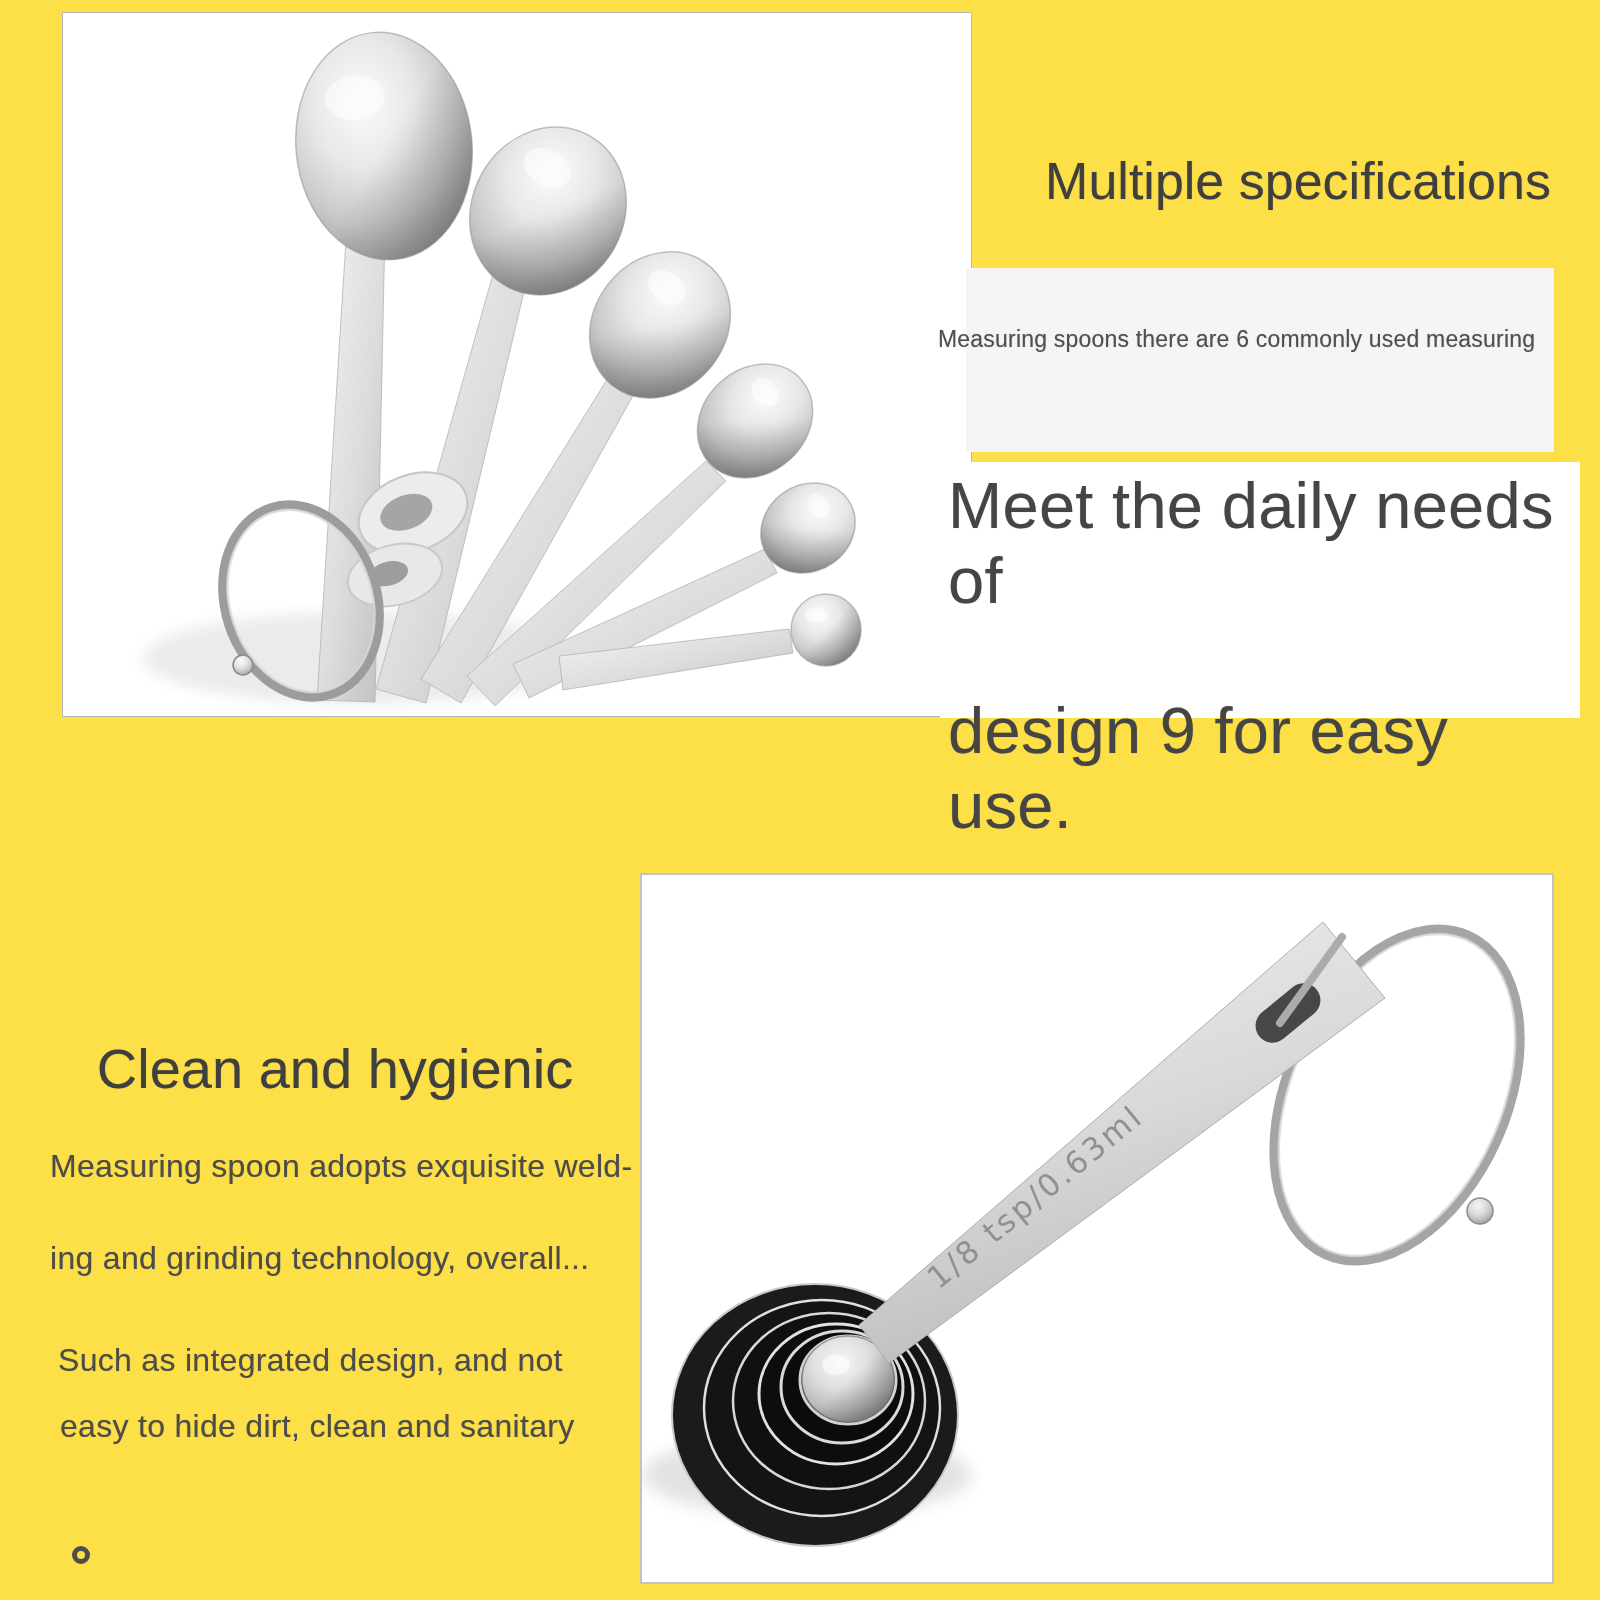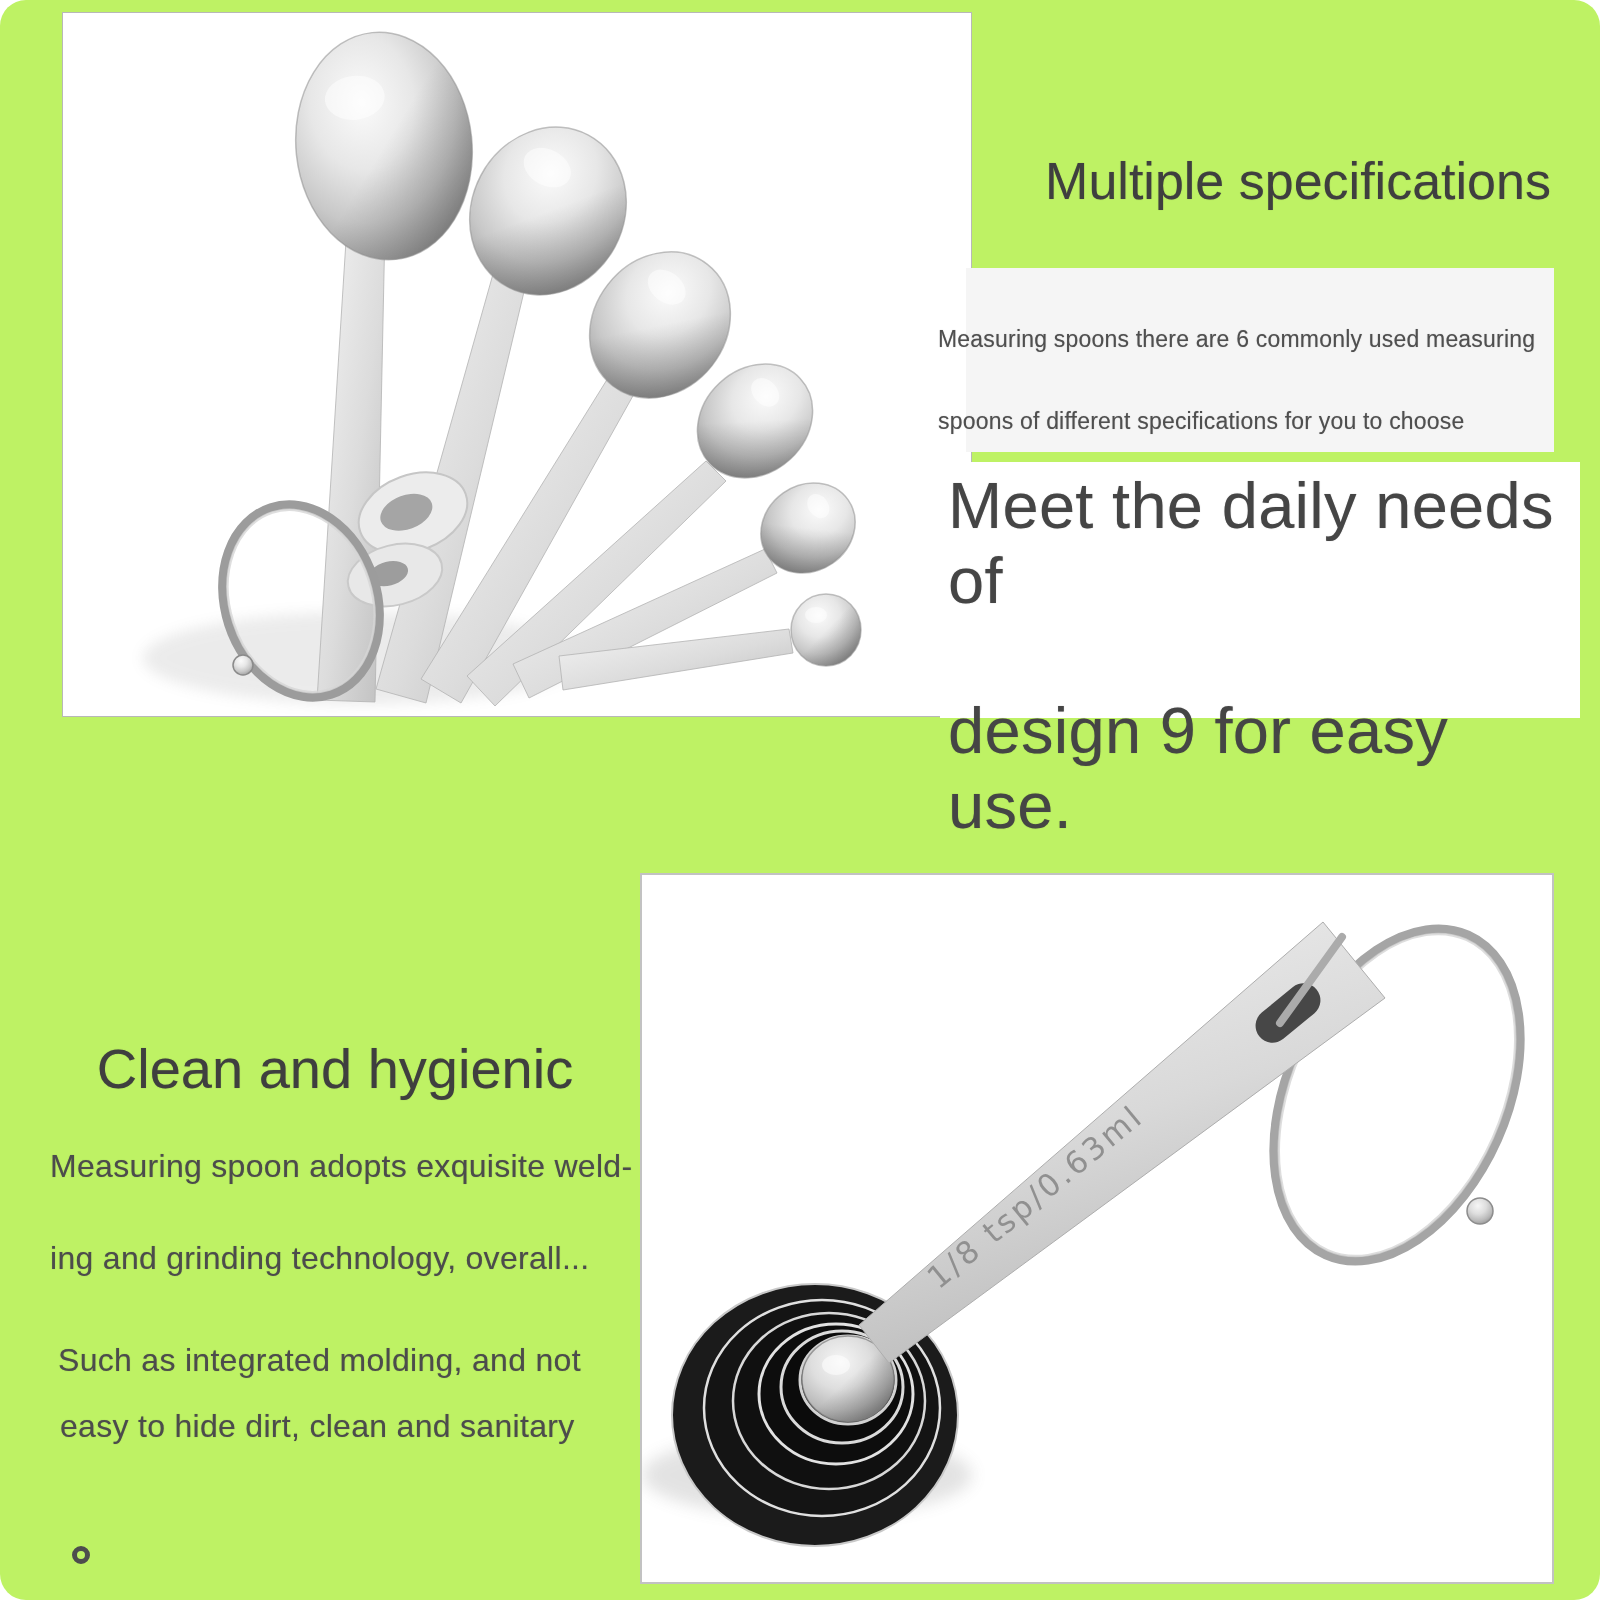--- a/index.html
+++ b/index.html
@@ -1,21 +1,20 @@
 <!DOCTYPE html>
 <html><head>
 <meta charset="utf-8">
 <style>
   html,body{margin:0;padding:0;background:#ffffff;}
   .canvas{
     position:relative;width:1600px;height:1600px;overflow:hidden;
-    background:#bef264;
+    background:#fde047;
     font-family:"Liberation Sans","DejaVu Sans",sans-serif;
     color:#4a4a4a;
-    border-radius:26px;
   }
   .abs{position:absolute;}
   .photo-box{position:absolute;background:#ffffff;}
   .photo-box svg{display:block;width:100%;height:100%;}
   #photo1{left:62px;top:12px;width:908px;height:703px;border:1.5px solid #b8b8b8;}
   #photo2{left:640px;top:873px;width:910px;height:707px;border:2px solid #c2c2c2;}
   .soft-text{text-shadow:0 0 1px rgba(40,40,40,.35);}
   #subtitle-panel{left:966px;top:268px;width:588px;height:184px;background:#f5f5f5;}
   #bigtext-backdrop{left:940px;top:462px;width:640px;height:256px;background:#ffffff;}
   #title1{left:1020px;top:152px;width:556px;text-align:center;font-size:52px;line-height:1.15;color:#3f3f3f;}
@@ -135,28 +134,27 @@
         </g>
       </g>
     </svg>
   </div>
 
   <div id="subtitle-panel" class="abs"></div>
   <div id="bigtext-backdrop" class="abs"></div>
 
   <div id="title1" class="abs soft-text">Multiple specifications</div>
   <div id="subline1" class="abs subline soft-text">Measuring spoons there are 6 commonly used measuring</div>
-  <div id="subline2" class="abs subline soft-text">spoons of different specifications for you to choose</div>
   <div id="bigline1" class="abs bigline soft-text">Meet the daily needs of</div>
   <div id="bigline3" class="abs bigline soft-text">design 9 for easy use.</div>
 
   <div id="title2" class="abs soft-text">Clean and hygienic</div>
   <div id="paraline1" class="abs paraline soft-text">Measuring spoon adopts exquisite weld-</div>
   <div id="paraline2" class="abs paraline soft-text">ing and grinding technology, overall...</div>
-  <div id="paraline3" class="abs paraline soft-text">Such as integrated molding, and not</div>
+  <div id="paraline3" class="abs paraline soft-text">Such as integrated design, and not</div>
   <div id="paraline4" class="abs paraline soft-text">easy to hide dirt, clean and sanitary</div>
 
   <div id="ring-bullet" class="abs"></div>
 
   <div id="photo2" class="photo-box">
     <svg viewBox="0 0 910 707">
       <defs>
         <radialGradient id="p2bowl" cx="42%" cy="30%" r="80%">
           <stop offset="0%" stop-color="#f6f6f6"></stop>
           <stop offset="40%" stop-color="#dedede"></stop>

